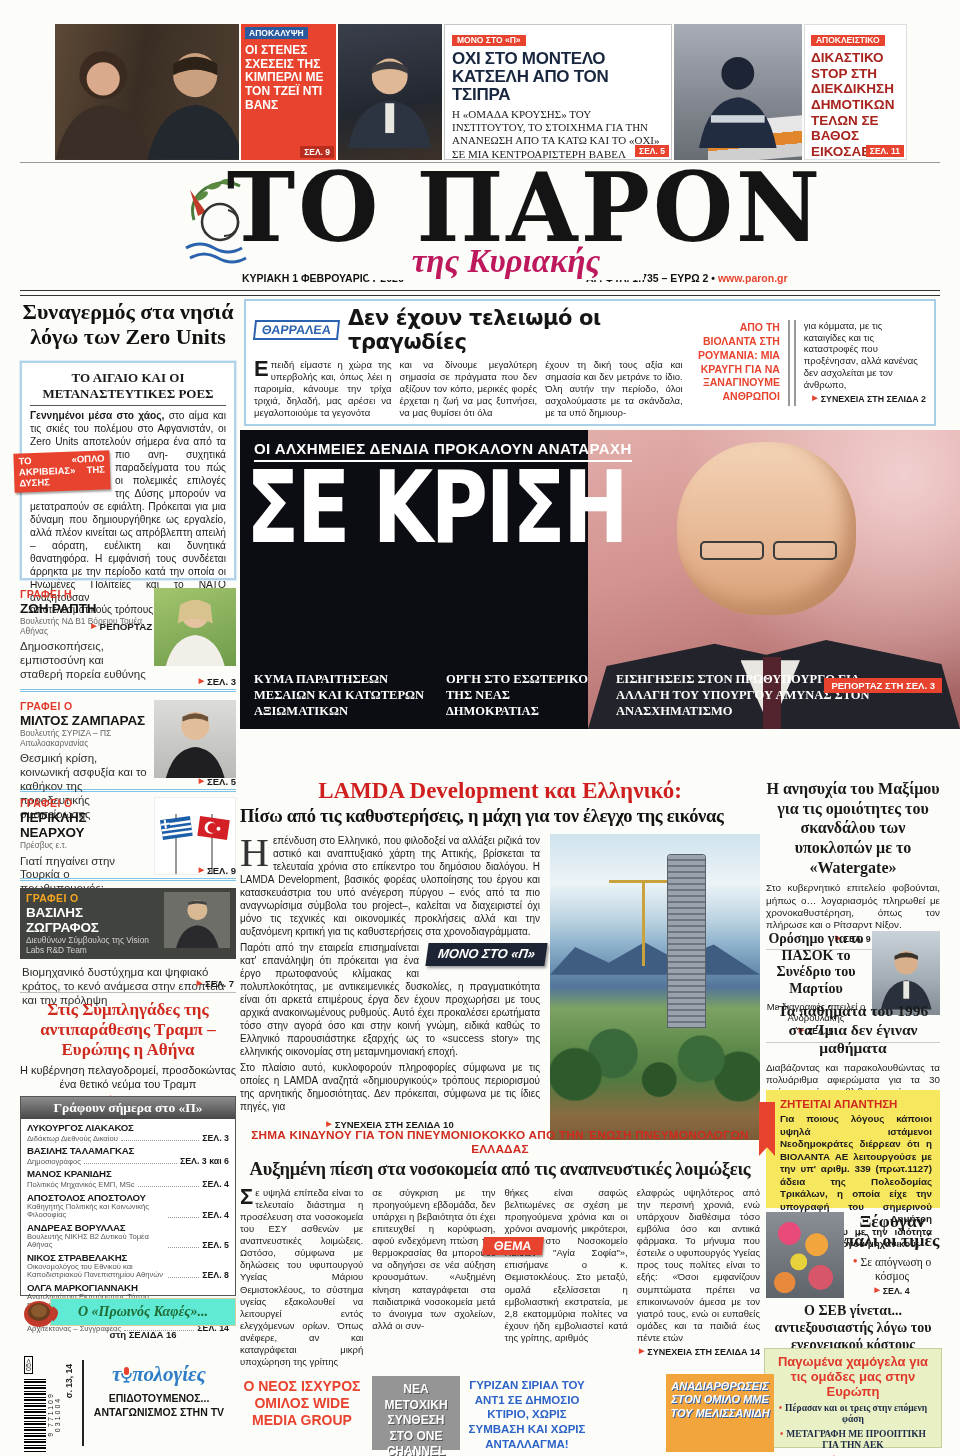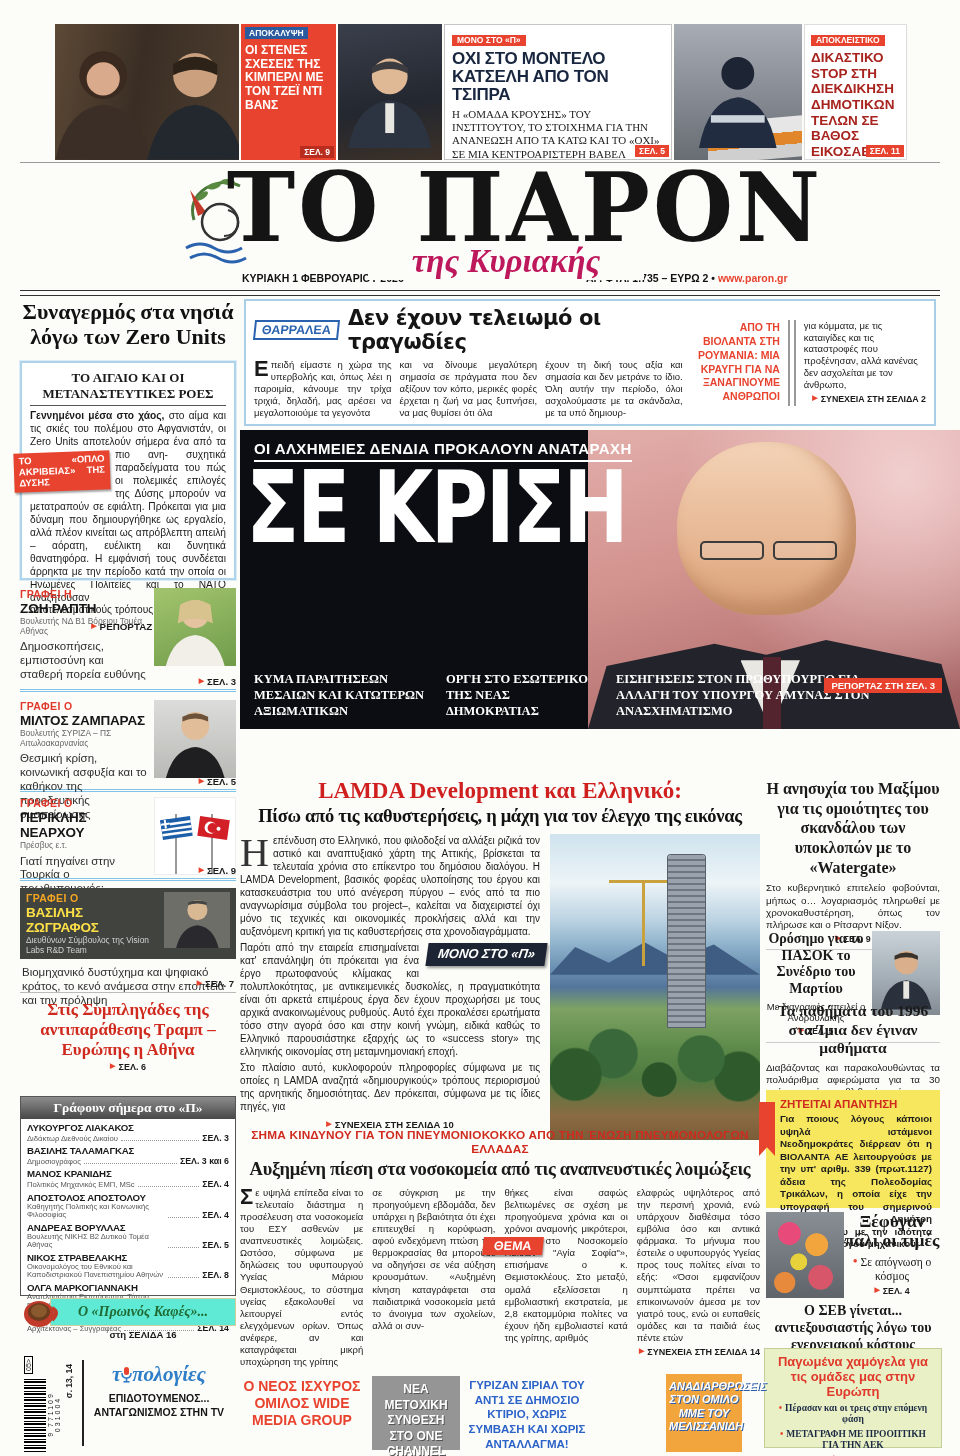--- a/index.html
+++ b/index.html
@@ -101,21 +101,21 @@
   .author{left:20px;width:216px;position:absolute;display:flex;gap:6px;border-bottom:3px double #7fc4e8;box-sizing:border-box;}
   .au-txt{flex:1;position:relative;}
   .au-kick{color:#e0392b;font-weight:bold;font-size:10.5px;letter-spacing:.4px;}
   .au-name{font-weight:bold;font-size:13.5px;color:#161616;margin-top:1px;letter-spacing:-0.2px;}
   .au-role{font-size:8.4px;color:#666;line-height:1.15;margin-top:1px;}
   .au-title{font-size:11.5px;color:#2e2e2e;line-height:1.2;margin-top:4px;}
   .au-photo{width:82px;height:78px;}
   .au-pg{position:absolute;right:0;bottom:2px;font-weight:bold;font-size:9.5px;}
   .au4-band{display:flex;gap:6px;background:#41433e;padding:4px 6px;color:#fff;}
   .au4-band .au-kick{color:#f5a623;}
-  .au4-band .au-name{color:#fde047;}
+  .au4-band .au-name{color:#ffffff;}
   .au4-band .au-role{color:#d2d2d2;}
   .au4-photo{width:66px;height:56px;}
 
   #symp{left:20px;top:1000px;width:216px;text-align:center;}
   .symp-title{font-family:"Liberation Serif",serif;font-weight:bold;font-size:17px;color:#d02a1e;line-height:1.18;}
   .symp-sub{font-size:11px;color:#222;margin-top:4px;line-height:1.25;}
   .symp-pg{font-weight:bold;font-size:9px;margin-top:2px;}
 
   #grafoun{left:20px;top:1096px;width:216px;height:200px;border:1px solid #555;background:#fff;box-sizing:border-box;}
   .gr-head{height:22px;background:linear-gradient(#8d8d8d,#474747);color:#fff;text-align:center;
@@ -146,21 +146,21 @@
   .ty-vert{width:16px;border-right:2px solid #222;position:relative;}
   .ty-side{position:absolute;left:-2px;top:4px;writing-mode:vertical-rl;transform:rotate(180deg);
       font-weight:bold;font-size:8.5px;color:#222;}
   .ty-main{flex:1;text-align:center;padding-top:2px;}
   .ty-brand{color:#2f7ec7;font-family:"Liberation Serif",serif;font-style:italic;font-weight:bold;font-size:21px;}
   .ty-cap{font-weight:bold;font-size:10.5px;line-height:1.3;color:#151515;margin-top:5px;}
 
   
   #lamda{left:240px;top:778px;width:520px;height:338px;}
   .la-kick{text-align:center;font-family:"Liberation Serif",serif;font-weight:bold;font-size:23px;color:#cf1f1f;}
-  .la-title{text-align:center;font-family:"Liberation Serif",serif;font-weight:bold;font-size:18.5px;
+  .la-title{text-align:left;font-family:"Liberation Serif",serif;font-weight:bold;font-size:18.5px;
       color:#121212;white-space:nowrap;margin-top:2px;letter-spacing:-0.3px;}
   .la-flex{display:flex;gap:10px;margin-top:7px;}
   .la-text{width:300px;font-size:10px;line-height:1.3;}
   .la-drop{float:left;font-family:"Liberation Serif",serif;font-size:40px;line-height:.85;padding:2px 4px 0 0;color:#333;}
   .la-chip{float:right;background:#1d2433;color:#fff;font-weight:bold;font-style:italic;font-size:13px;
       padding:3px 11px;margin:2px -6px 4px 8px;transform:skewX(-8deg);box-shadow:2px 2px 3px rgba(0,0,0,.4);white-space:nowrap;}
   .la-cont{font-weight:bold;font-size:9.5px;text-align:center;margin-top:6px;}
   .la-img{flex:1;height:306px;}
   .tower-scene{background:linear-gradient(180deg,#cfe3ee 0%,#ecf4f7 16%,#bcd3e2 28%,#8fb3cc 36%,#6f94b5 43%,#53759b 50%,#7da263 57%,#5d8a4a 70%,#4f7a40 80%,#8a6b42 92%,#7a5c38 100%);}
   .tw-mount{position:absolute;left:0;top:33%;width:100%;height:13%;background:#3f5d82;
@@ -233,21 +233,21 @@
   .sm-pg{font-weight:bold;font-size:8.5px;margin-top:3px;}
 
   
   #wide{left:238px;top:1378px;width:128px;text-align:center;color:#e8432e;font-weight:bold;
       font-size:14px;line-height:1.22;}
   #one{left:372px;top:1376px;width:88px;height:74px;background:#959595;color:#fff;font-weight:bold;
       font-size:12px;line-height:1.3;text-align:center;box-sizing:border-box;padding:6px 4px;
       text-shadow:1px 1px 0 #555;}
   #ant1{left:464px;top:1378px;width:126px;text-align:center;color:#2c63c8;font-weight:bold;
       font-size:11.5px;line-height:1.28;}
-  #mme{left:666px;top:1374px;width:76px;height:78px;background:#f2a53c;box-sizing:border-box;
+  #mme{left:666px;top:1374px;width:108px;height:78px;background:#f2a53c;box-sizing:border-box;
       padding:6px 3px;text-align:center;color:#fff;font-weight:bold;font-style:italic;font-size:11px;
       line-height:1.22;text-shadow:1px 1px 0 #2e5fa8;}
 
   .flagbox{background:#fff;display:flex;align-items:flex-end;justify-content:center;gap:2px;border:1px solid #eee;box-sizing:border-box;}
 </style>
 </head>
 <body>
 
 <div id="canvas">
 
@@ -413,20 +413,21 @@
             <path d="M4 66 Q10 38 30 36 Q50 38 56 66 Z" fill="#2a2a2e"></path>
           </svg>
       </div>
     </div>
     <div class="au-title" style="padding:3px 2px 0;">Βιομηχανικό δυστύχημα και ψηφιακό κράτος, το κενό ανάμεσα στην εποπτεία και την πρόληψη</div>
     <span class="au-pg pr" style="position:absolute;right:2px;bottom:3px;">ΣΕΛ. 7</span>
   </div>
 
   <div id="symp" class="abs">
     <div class="symp-title">Στις Συμπληγάδες της αντιπαράθεσης Τραμπ – Ευρώπης η Αθήνα</div>
+    <div class="symp-sub">Η κυβέρνηση πελαγοδρομεί, προσδοκώντας ένα θετικό νεύμα του Τραμπ</div>
     <div class="symp-pg pr">ΣΕΛ. 6</div>
   </div>
 
   <div id="grafoun" class="abs">
     <div class="gr-head">Γράφουν σήμερα στο «Π»</div>
     <div class="gr-rows">
       <div class="gr-row">
           <div class="gr-name">ΛΥΚΟΥΡΓΟΣ ΛΙΑΚΑΚΟΣ</div>
           <div class="gr-line">
             <span class="gr-role">Διδάκτωρ Διεθνούς Δικαίου</span>

